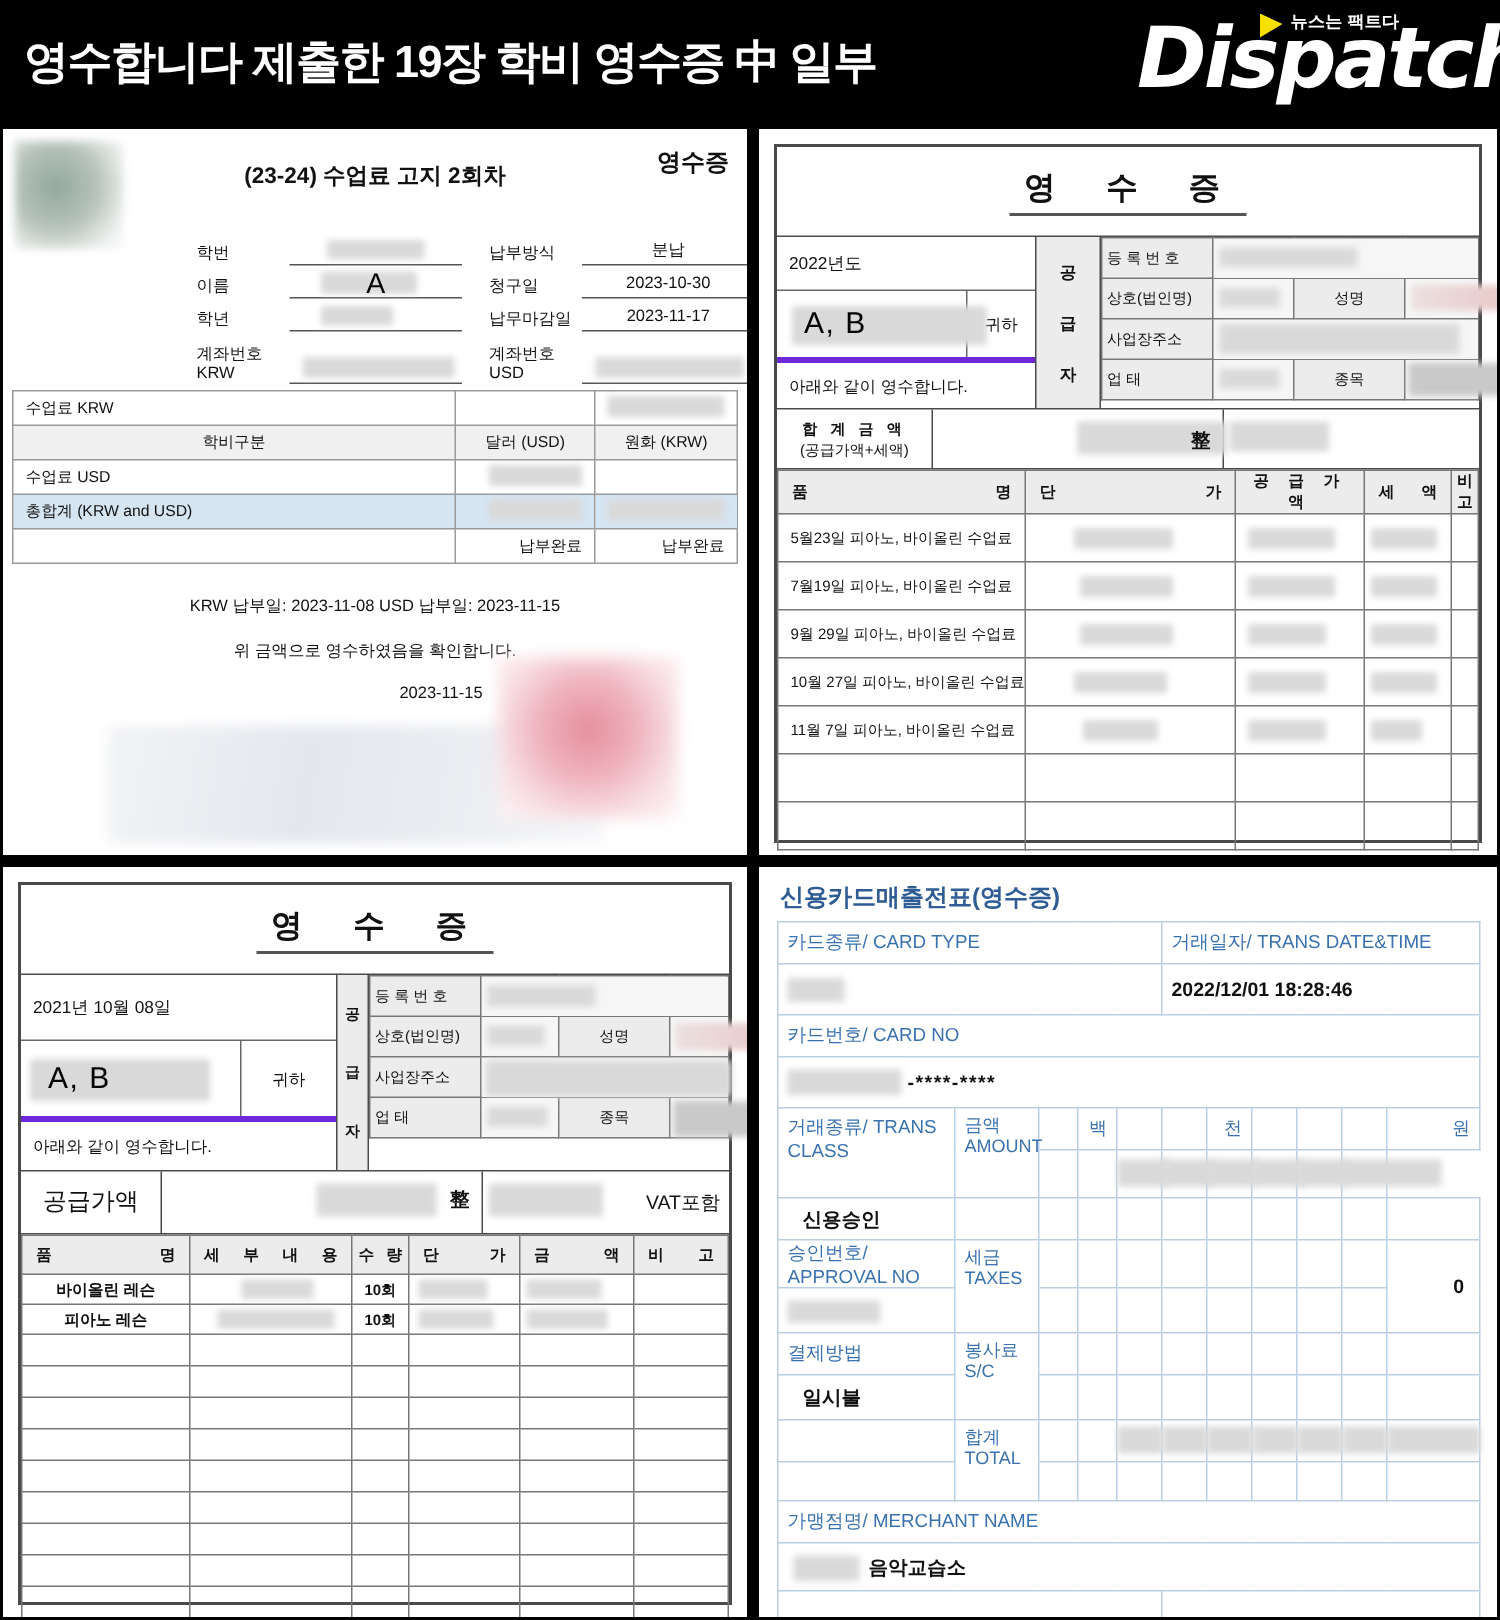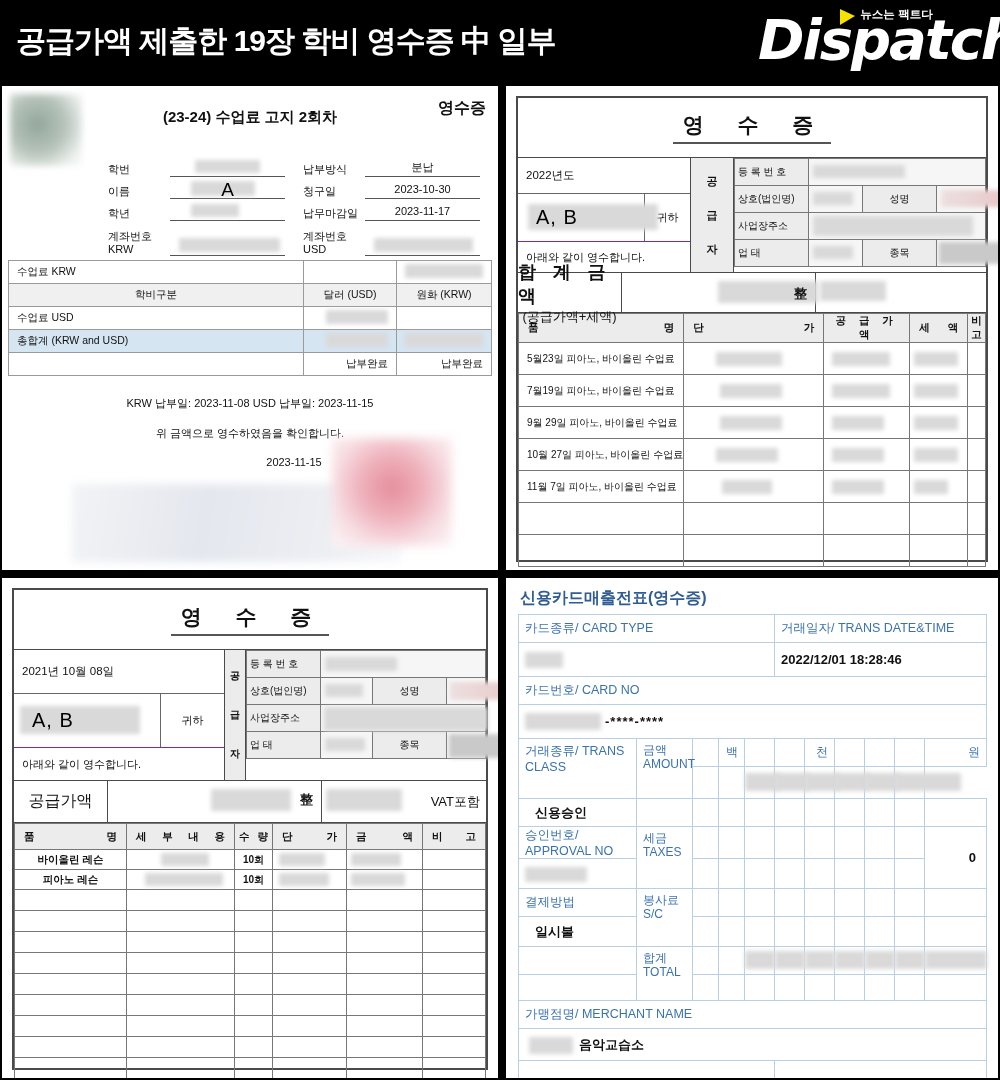--- a/index.html
+++ b/index.html
@@ -65,21 +65,21 @@
     filter: blur(3px);
   }
   .tl-title {
     position: absolute; left: 0; top: 22px; width: 496px; text-align: center;
     font-size: 15px; font-weight: 700; color: #111;
   }
   .tl-recv {
     position: absolute; right: 12px; top: 12px;
     font-size: 16px; font-weight: 700; color: #111;
   }
-  .tl-fields { position: absolute; left: 106px; top: 72px; width: 372px; font-size: 11px; color:#111; }
+  .tl-fields { position: absolute; left: 129px; top: 72px; width: 372px; font-size: 11px; color:#111; }
   .fr { display: flex; align-items: flex-end; margin-bottom: 3px; height: 19px; }
   .fr .lab { width: 62px; flex: none; line-height: 16px; }
   .fr .val {
     flex: 1; border-bottom: 1px solid #555; height: 18px; position: relative;
     text-align: center; font-size: 11px; line-height: 17px;
   }
   .fr .val .rd { position: absolute; }
   .col2 { display: flex; gap: 18px; }
   .col2 > div { flex: 1; }
   .nameA { font-size: 19px; font-weight: 400; color:#000; position: relative; z-index: 3; line-height: 18px;}
@@ -122,43 +122,43 @@
     display: flex; align-items: center; justify-content: center;
   }
   .rcpt-title span {
     font-size: 21px; font-weight: 700; letter-spacing: 14px; color: #111;
     border-bottom: 2px solid #555; padding: 0 4px 3px 10px;
   }
   .rcpt-top { display: flex; border-bottom: 1px solid #4a4a4a; }
   .rt-left { flex: 1; display: flex; flex-direction: column; }
   .rt-l1 { height: 36px; border-bottom: 1px solid #666; display:flex; align-items:center; padding-left: 8px;
            font-size: 11.5px; color:#111; }
-  .rt-l2 { height: 48px; border-bottom: 1px solid #6d28d9; display: flex; text-align: right; }
+  .rt-l2 { height: 48px; border-bottom: 4px solid #6d28d9; display: flex; text-align: right; }
   .rt-l2 .nm { flex: 1; display: flex; align-items: center; padding-left: 18px; position: relative; }
   .rt-l2 .nm b { font-size: 20px; font-weight: 400; position: relative; z-index: 3; letter-spacing:1px; }
   .rt-l2 .gh { width: 46px; border-left: 1px solid #666; display:flex; align-items:center; justify-content:center;
                font-size: 11px; color:#111; }
   .rt-l3 { height: 30px; display: flex; align-items: center; padding-left: 8px; font-size: 11px; color:#111; }
 
   .rt-side { width: 44px; border-left: 1px solid #4a4a4a; border-right: 1px solid #4a4a4a;
              background: #ececec; display: flex; flex-direction: column;
              align-items: center; justify-content: space-around; padding: 6px 0;
              font-size: 11px; font-weight: 700; color:#111; }
   .rt-right { width: 252px; }
   .rt-right table { width: 100%; border-collapse: collapse; font-size: 10px; color:#111; }
   .rt-right td { border: 1px solid #777; height: 27px; padding: 0 3px; }
   .rt-right td.lbl { background:#ececec; white-space: nowrap; width: 74px; text-align: justify; }
   .rt-right td.lbl i { display:inline-block; width:100%; font-style: normal; }
   .rt-right td.v { background: #f6f6f6; position: relative; }
 
   .sum-row { display: flex; border-bottom: 1px solid #4a4a4a; height: 40px; }
   .sum-lab { width: 104px; border-right: 1px solid #4a4a4a; display:flex; flex-direction:column;
              align-items:center; justify-content:center; }
-  .sum-lab b { font-size: 18px; letter-spacing: 3px; color:#111;font-family:Liberation Mono, monospace; }
-  .sum-lab small { font-size: 13px; color:#111; letter-spacing: 0; }
+  .sum-lab b { font-size: 10px; letter-spacing: 3px; color:#111; }
+  .sum-lab small { font-size: 10px; color:#111; letter-spacing: 0; }
   .sum-mid { flex: 1; position: relative; border-right: 1px solid #4a4a4a; }
   .sum-mid .jeong { position:absolute; right: 8px; top: 12px; font-size: 13px; font-weight:700; color:#111; z-index:3;}
   .sum-end { width: 170px; position: relative; }
 
   .it-table { width: 100%; border-collapse: collapse; font-size: 10px; color:#111; }
   .it-table th { background:#ececec; border:1px solid #777; height: 26px; font-weight:700; font-size:10.5px; }
   .it-table td { border:1px solid #777; height: 32px; position: relative; }
   .it-table td.desc { padding-left: 8px; font-size: 10px; white-space: nowrap; }
   .spread { display:flex; justify-content: space-between; padding: 0 9px; }
   .spread-c { letter-spacing: 5px; }
@@ -193,21 +193,21 @@
   .cc-lbl-sm { font-size: 12px; color:#3a72b0; line-height: 14px; }
   .cc-table td.unit { text-align: right; font-size: 12px; color:#3a72b0; }
   .stars { font-size: 13px; font-weight: 700; color:#111; letter-spacing: 1px; }
 </style>
 </head>
 <body>
 
 <div class="page">
 
   <div class="header">
-    <div class="headline">공급가액 제출한 19장 학비 영수증 中 일부</div>
+    <div class="headline">영수합니다 제출한 19장 학비 영수증 中 일부</div>
     <div class="logo-wrap">
       <div class="logo-tri"></div>
       <div class="logo-tag">뉴스는 팩트다</div>
       <div class="logo-text">Dispatch</div>
     </div>
   </div>
 
   <div class="panel" id="p-tl">
     <div class="tl-logo"></div>
     <div class="tl-recv">영수증</div>

